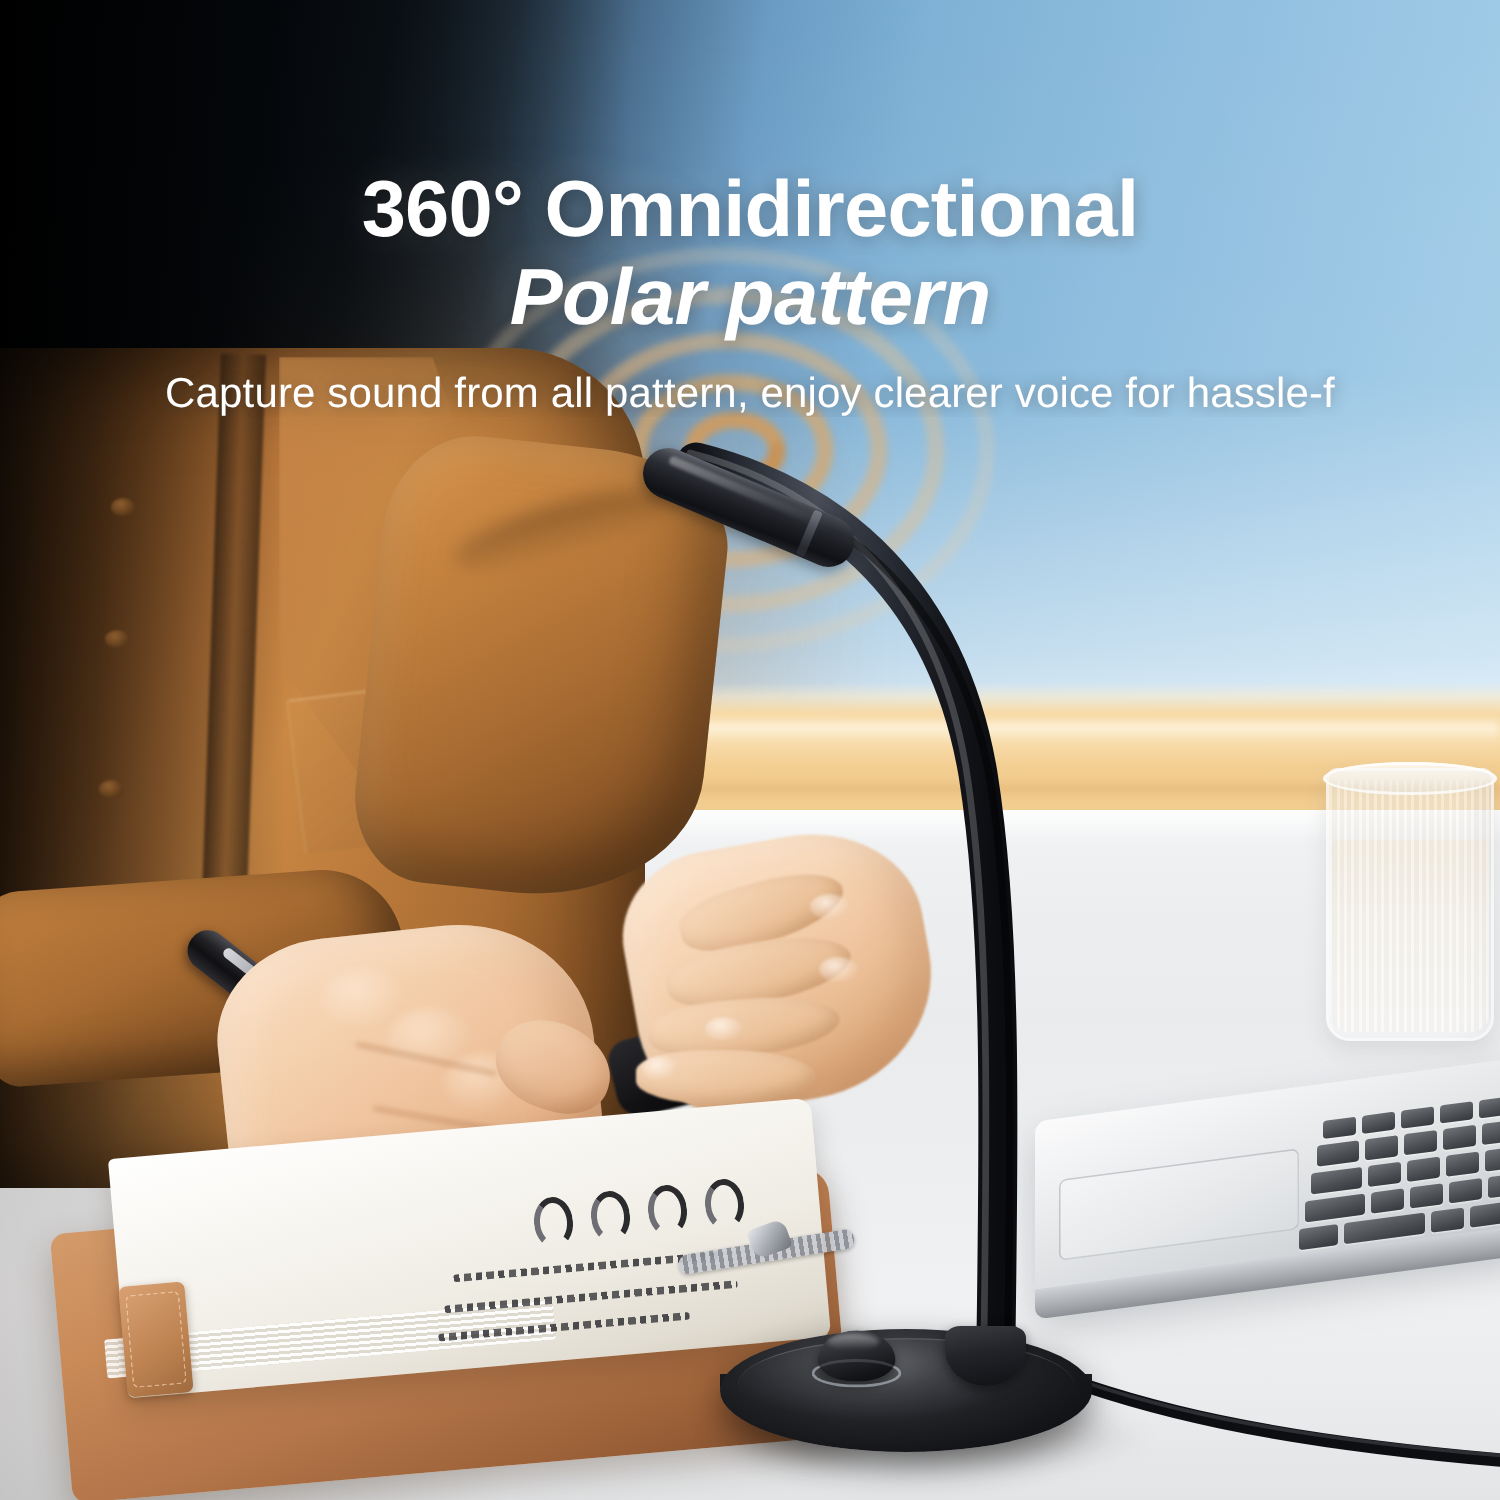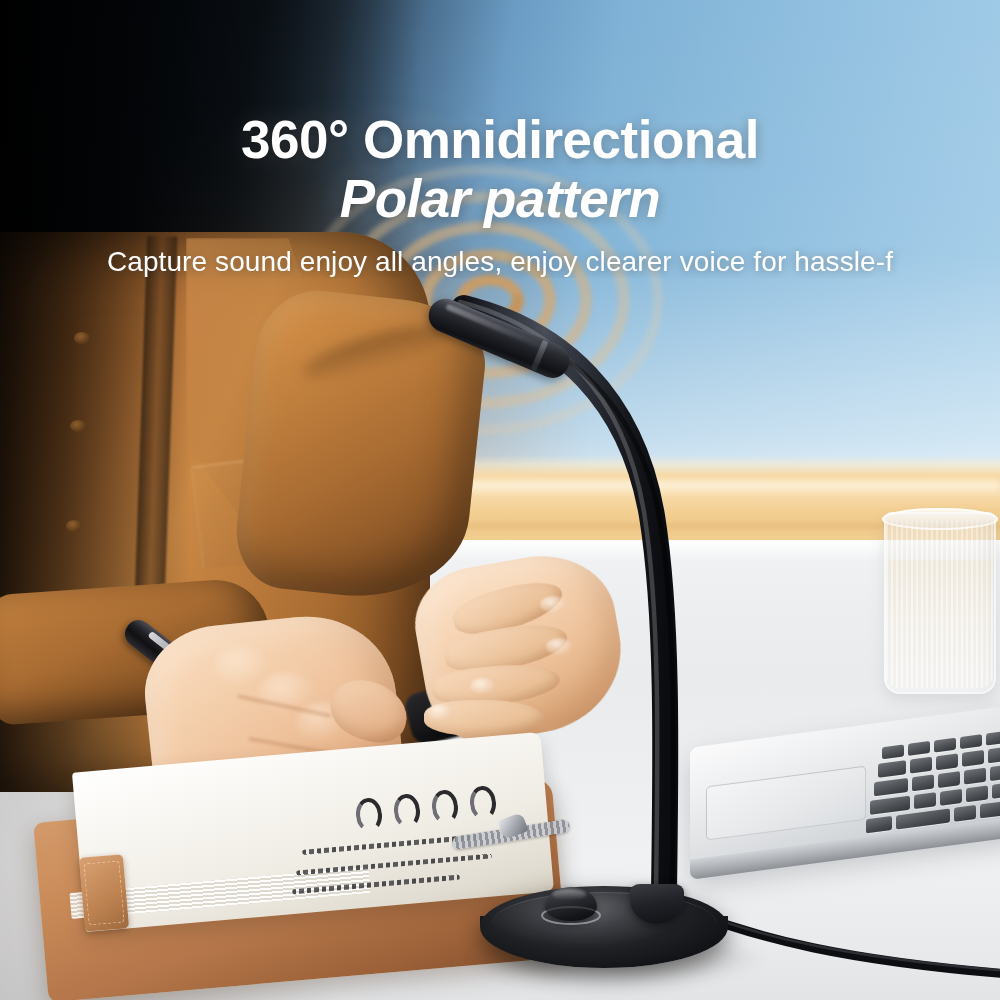--- a/index.html
+++ b/index.html
@@ -644,16 +644,16 @@
     <div class="knob"></div>
     <div class="knob-ring"></div>
     <div class="knob-hl"></div>
   </div>
 
   <div class="text-layer">
     <div class="headline">
       <span class="l1">360° Omnidirectional</span>
       <span class="l2">Polar pattern</span>
     </div>
-    <div class="subhead">Capture sound enjoy all angles, enjoy clearer voice for hassle-f</div>
+    <div class="subhead">Capture sound from all pattern, enjoy clearer voice for hassle-f</div>
   </div>
 
 </div>
 
 </body></html>

